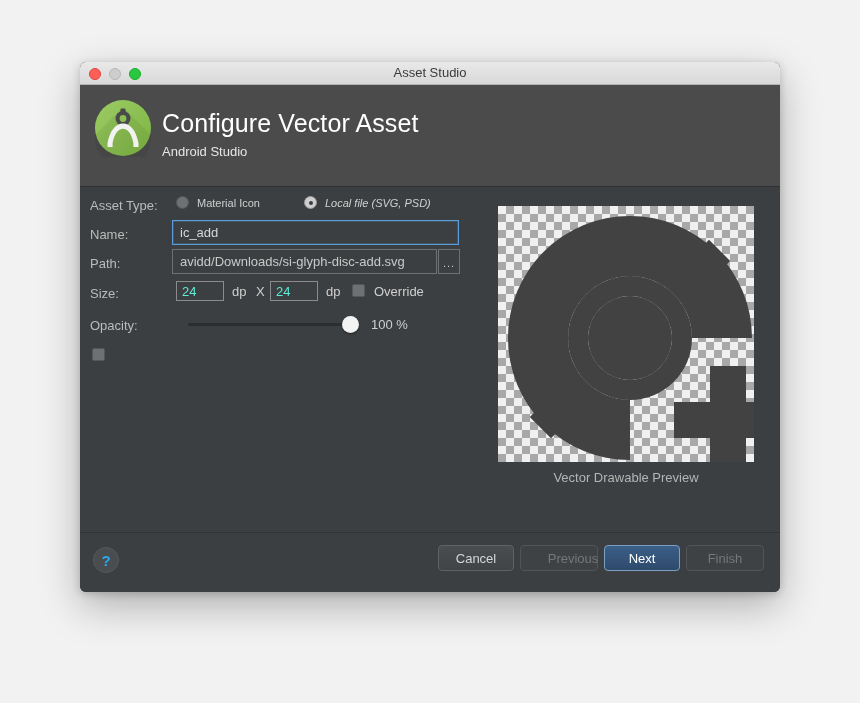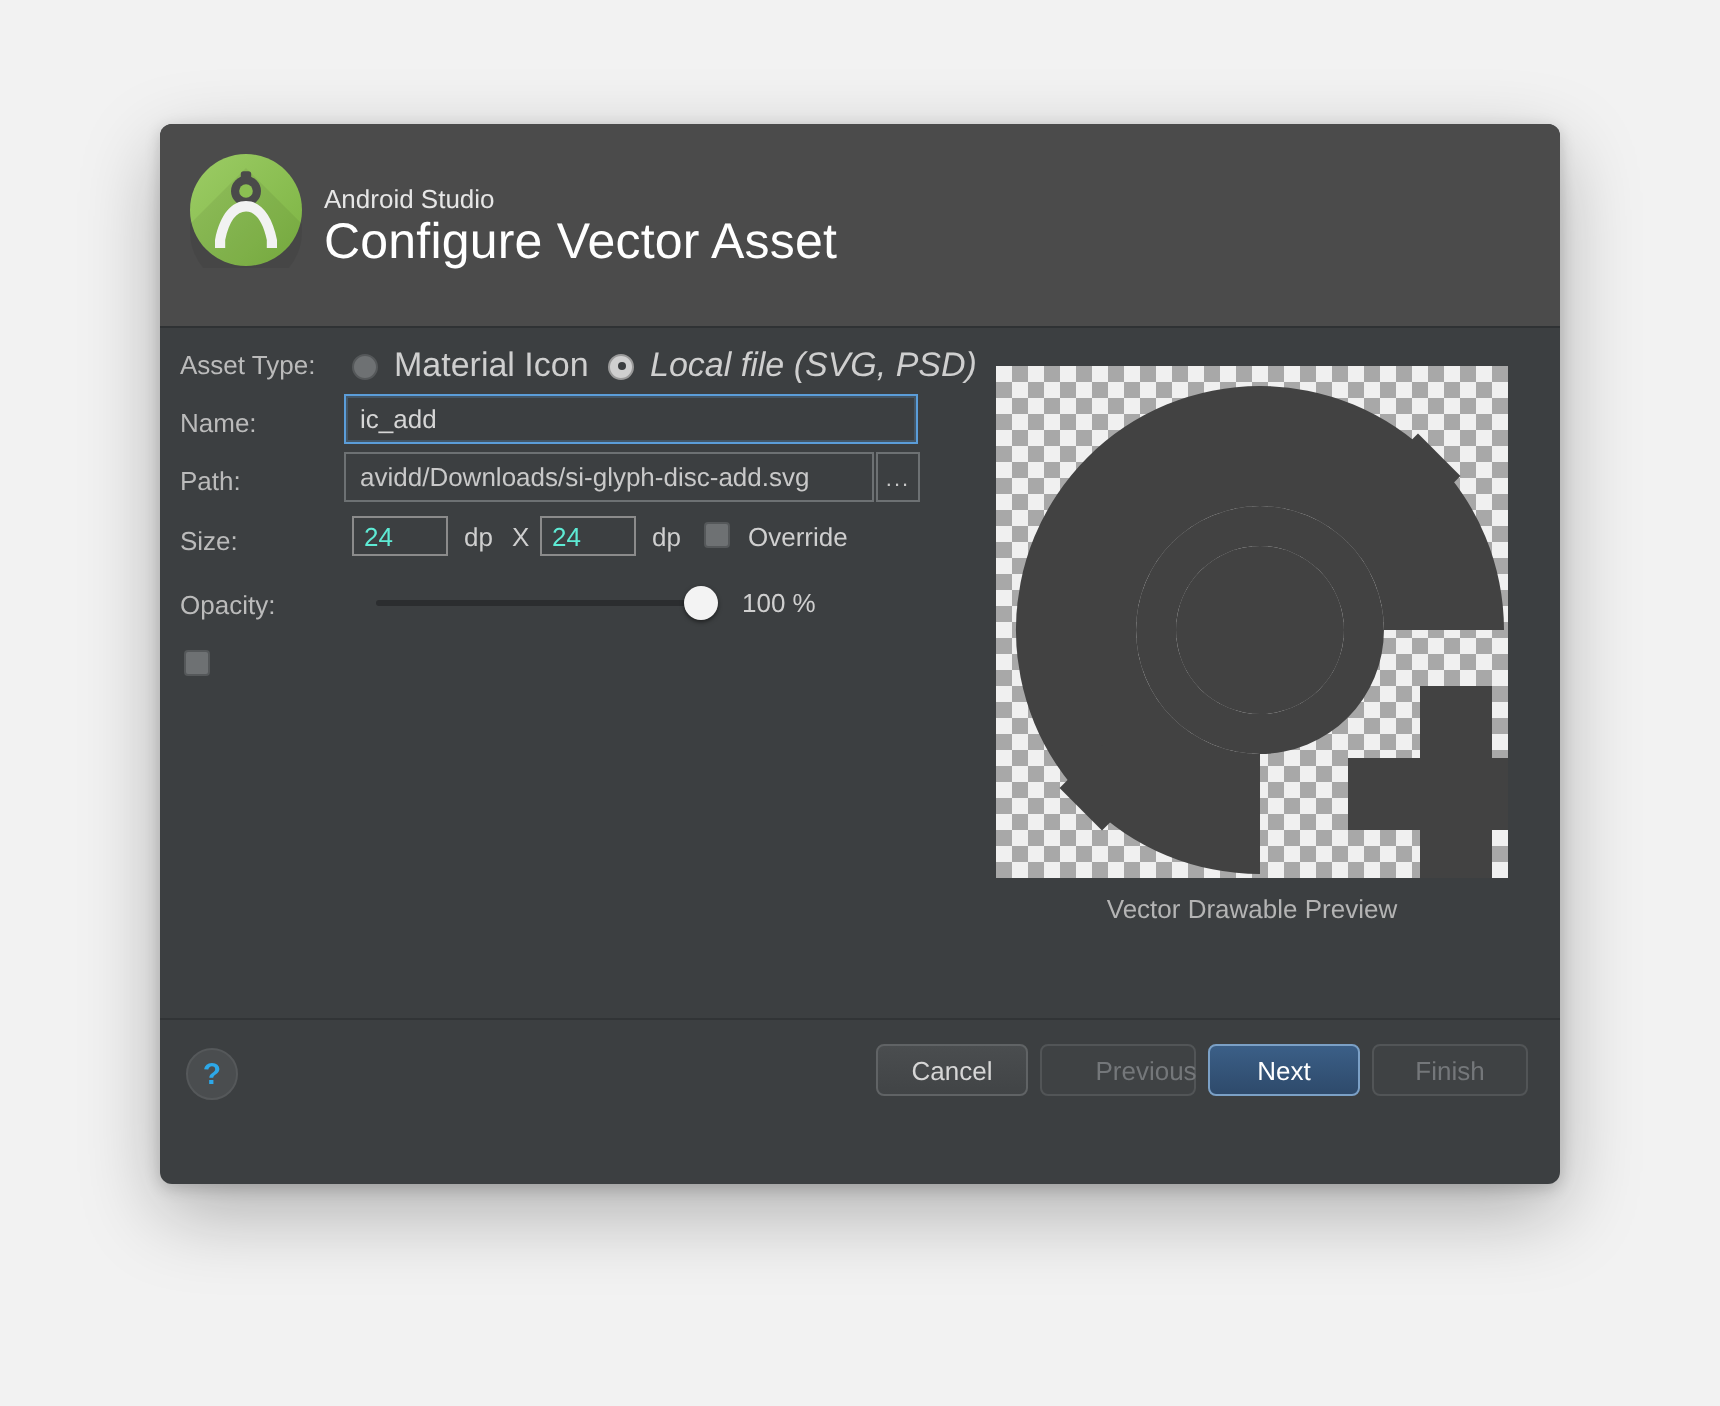--- a/index.html
+++ b/index.html
@@ -117,21 +117,21 @@
   }
   .radio-dot.checked { background: #cfcfcf; border-color: #9a9a9a; }
   .radio-dot.checked::after {
     content: "";
     position: absolute;
     left: 3.5px; top: 3.5px;
     width: 4px; height: 4px;
     border-radius: 50%;
     background: #3b3e40;
   }
-  .radio-label { font-size: 17px; color: #cfcfcf; }
+  .radio-label { font-size: 11px; color: #cfcfcf; }
 
   
   .field {
     position: absolute;
     box-sizing: border-box;
     background: #3c3f41;
     font-size: 13px;
     color: #d6d6d6;
     display: flex;
     align-items: center;
@@ -278,20 +278,26 @@
     background: linear-gradient(#3b5f87, #2e4a6b);
     border-color: #7ba0c6;
     color: #ffffff;
   }
 </style>
 </head>
 <body>
 
 <div id="window">
 
+  <div id="titlebar">
+    <div class="traffic close"></div>
+    <div class="traffic min"></div>
+    <div class="traffic max"></div>
+    <div id="window-title">Asset Studio</div>
+  </div>
 
   <div id="header">
     <div id="as-logo">
       <svg width="58" height="58" viewBox="0 0 58 58">
         <defs>
           <linearGradient id="gLogo" x1="0" y1="0" x2="1" y2="1">
             <stop offset="0" stop-color="#9ccc65"></stop>
             <stop offset="1" stop-color="#7cb342"></stop>
           </linearGradient>
         </defs>
@@ -299,22 +305,22 @@
         <path d="M1 36 L29 8 L57 36 L57 40 A28 28 0 0 1 1 40 Z" fill="#000" opacity="0.06"></path>
         <circle cx="29" cy="19.5" r="7.5" fill="#4a4a4a"></circle>
         <circle cx="29" cy="19.5" r="3.4" fill="#8bbf52"></circle>
         <rect x="26.4" y="9.6" width="5.2" height="6" rx="1.4" fill="#4a4a4a"></rect>
         <path d="M29 24.5 C22 24.5 16 31 13.5 44 L18.6 44 C20.6 34.5 24.3 29.8 29 29.8 C33.7 29.8 37.4 34.5 39.4 44 L44.5 44 C42 31 36 24.5 29 24.5 Z" fill="#f2f2f2"></path>
         <path d="M13.5 44 L18.6 44 L18.6 48 L13.5 48 Z" fill="#f2f2f2"></path>
         <path d="M39.4 44 L44.5 44 L44.5 48 L39.4 48 Z" fill="#f2f2f2"></path>
       </svg>
     </div>
     <div id="header-text">
+      <div id="header-title">Configure Vector Asset</div>
       <div id="header-subtitle">Android Studio</div>
-      <div id="header-title">Configure Vector Asset</div>
     </div>
   </div>
 
   <div id="body">
 
     <div class="row-label" style="top:11px;">Asset Type:</div>
     <div class="radio-group" style="left:96px; top:9px; width:310px; height:20px;">
       <div class="radio-item" style="left:0; top:0;">
         <span class="radio-dot"></span>
         <span class="radio-label">Material Icon</span>

